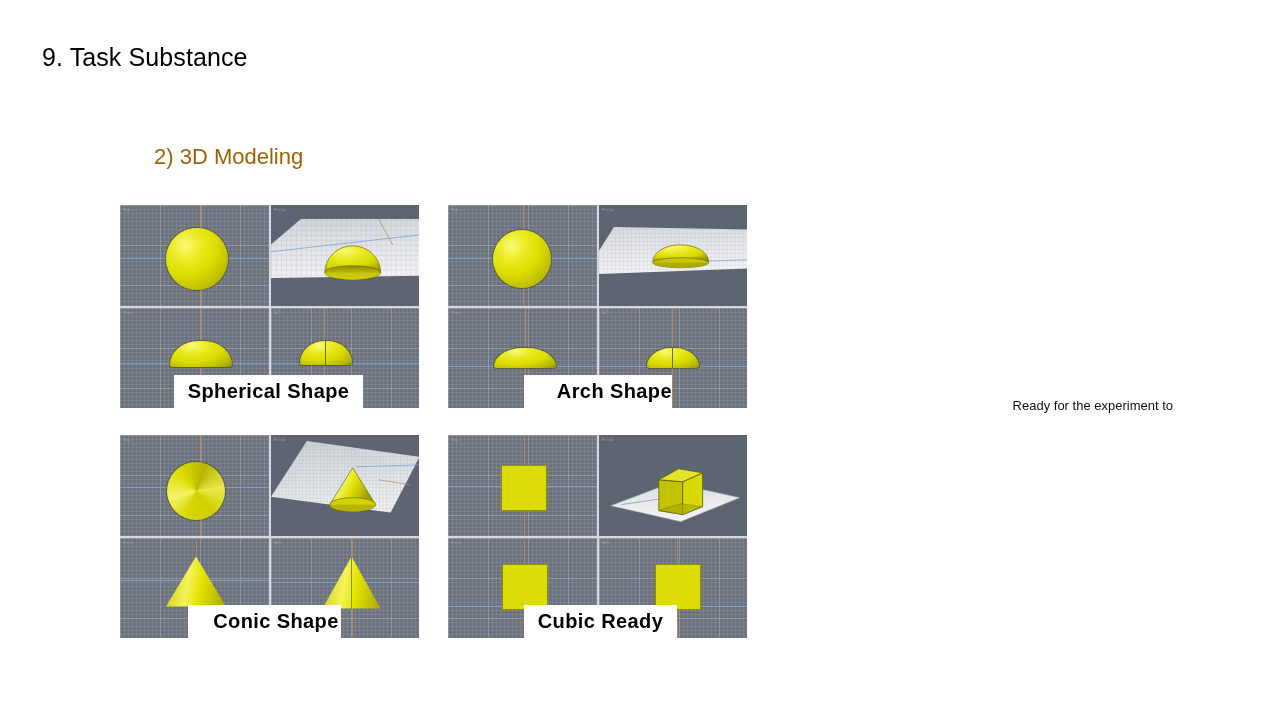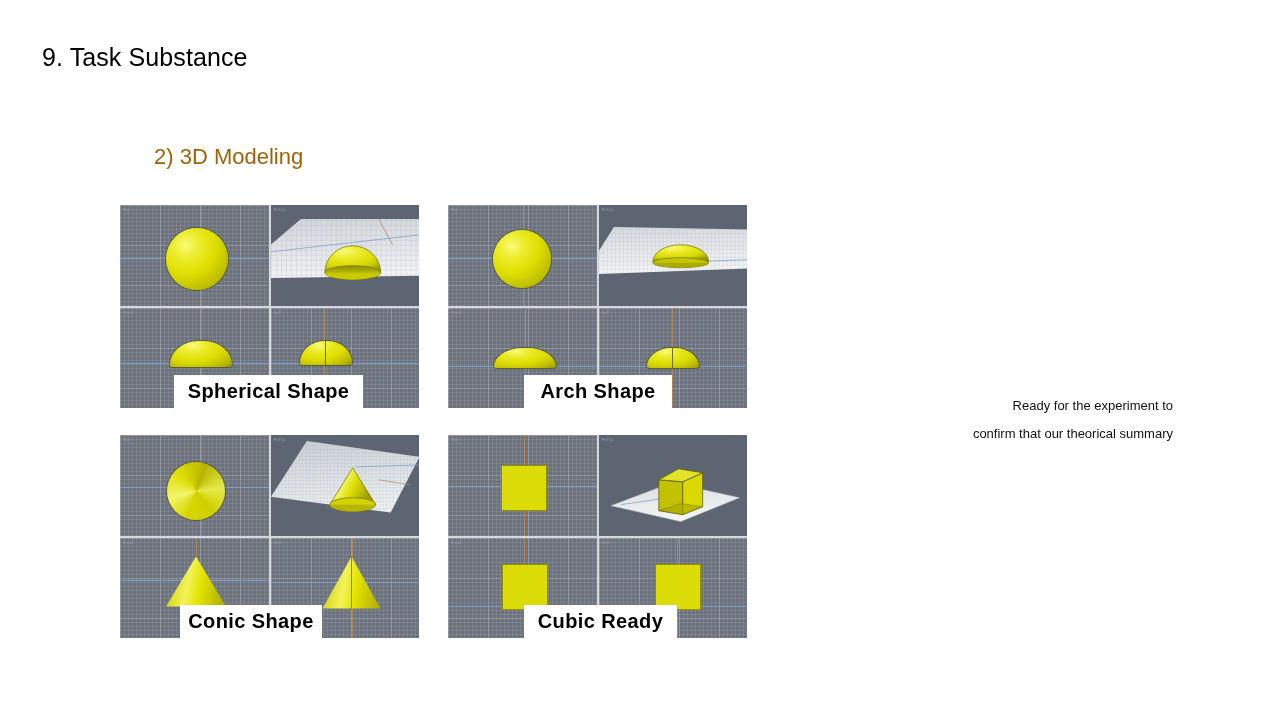--- a/index.html
+++ b/index.html
@@ -161,22 +161,22 @@
     background: #ffffff;
     color: #000000;
     font-size: 20px;
     line-height: 30px;
     text-align: center;
     white-space: nowrap;
     z-index: 5;
     font-weight: bold;
   }
   #cap-spherical { left: 174px; top: 375px; width: 189px; height: 33px; }
-  #cap-arch      { left: 524px; top: 375px; width: 148px; height: 33px; }
-  #cap-conic     { left: 180px; top: 605px; width: 142px; height: 33px; }
+  #cap-arch      { left: 524px; top: 375px; width: 148px; height: 33px; text-align: right; }
+  #cap-conic     { left: 188px; top: 605px; width: 130px; height: 33px; padding-left: 23px; }
   #cap-cubic     { left: 524px; top: 605px; width: 153px; height: 33px; }
   .caption span { display: block; padding-top: 1px; letter-spacing: .4px; }
 </style>
 </head>
 <body>
 
 <div id="slide-title">9. Task Substance</div>
 
 <div id="slide-subtitle">2) 3D Modeling</div>
 
@@ -410,14 +410,13 @@
     </div>
 
   </div>
 </div>
 <div class="caption" id="cap-cubic">
   <span>Cubic Ready</span>
 </div>
 
 <div id="side-note">
   <div>Ready for the experiment to</div>
-  <div>confirm that our theorical summary</div>
 </div>
 
 </body></html>

